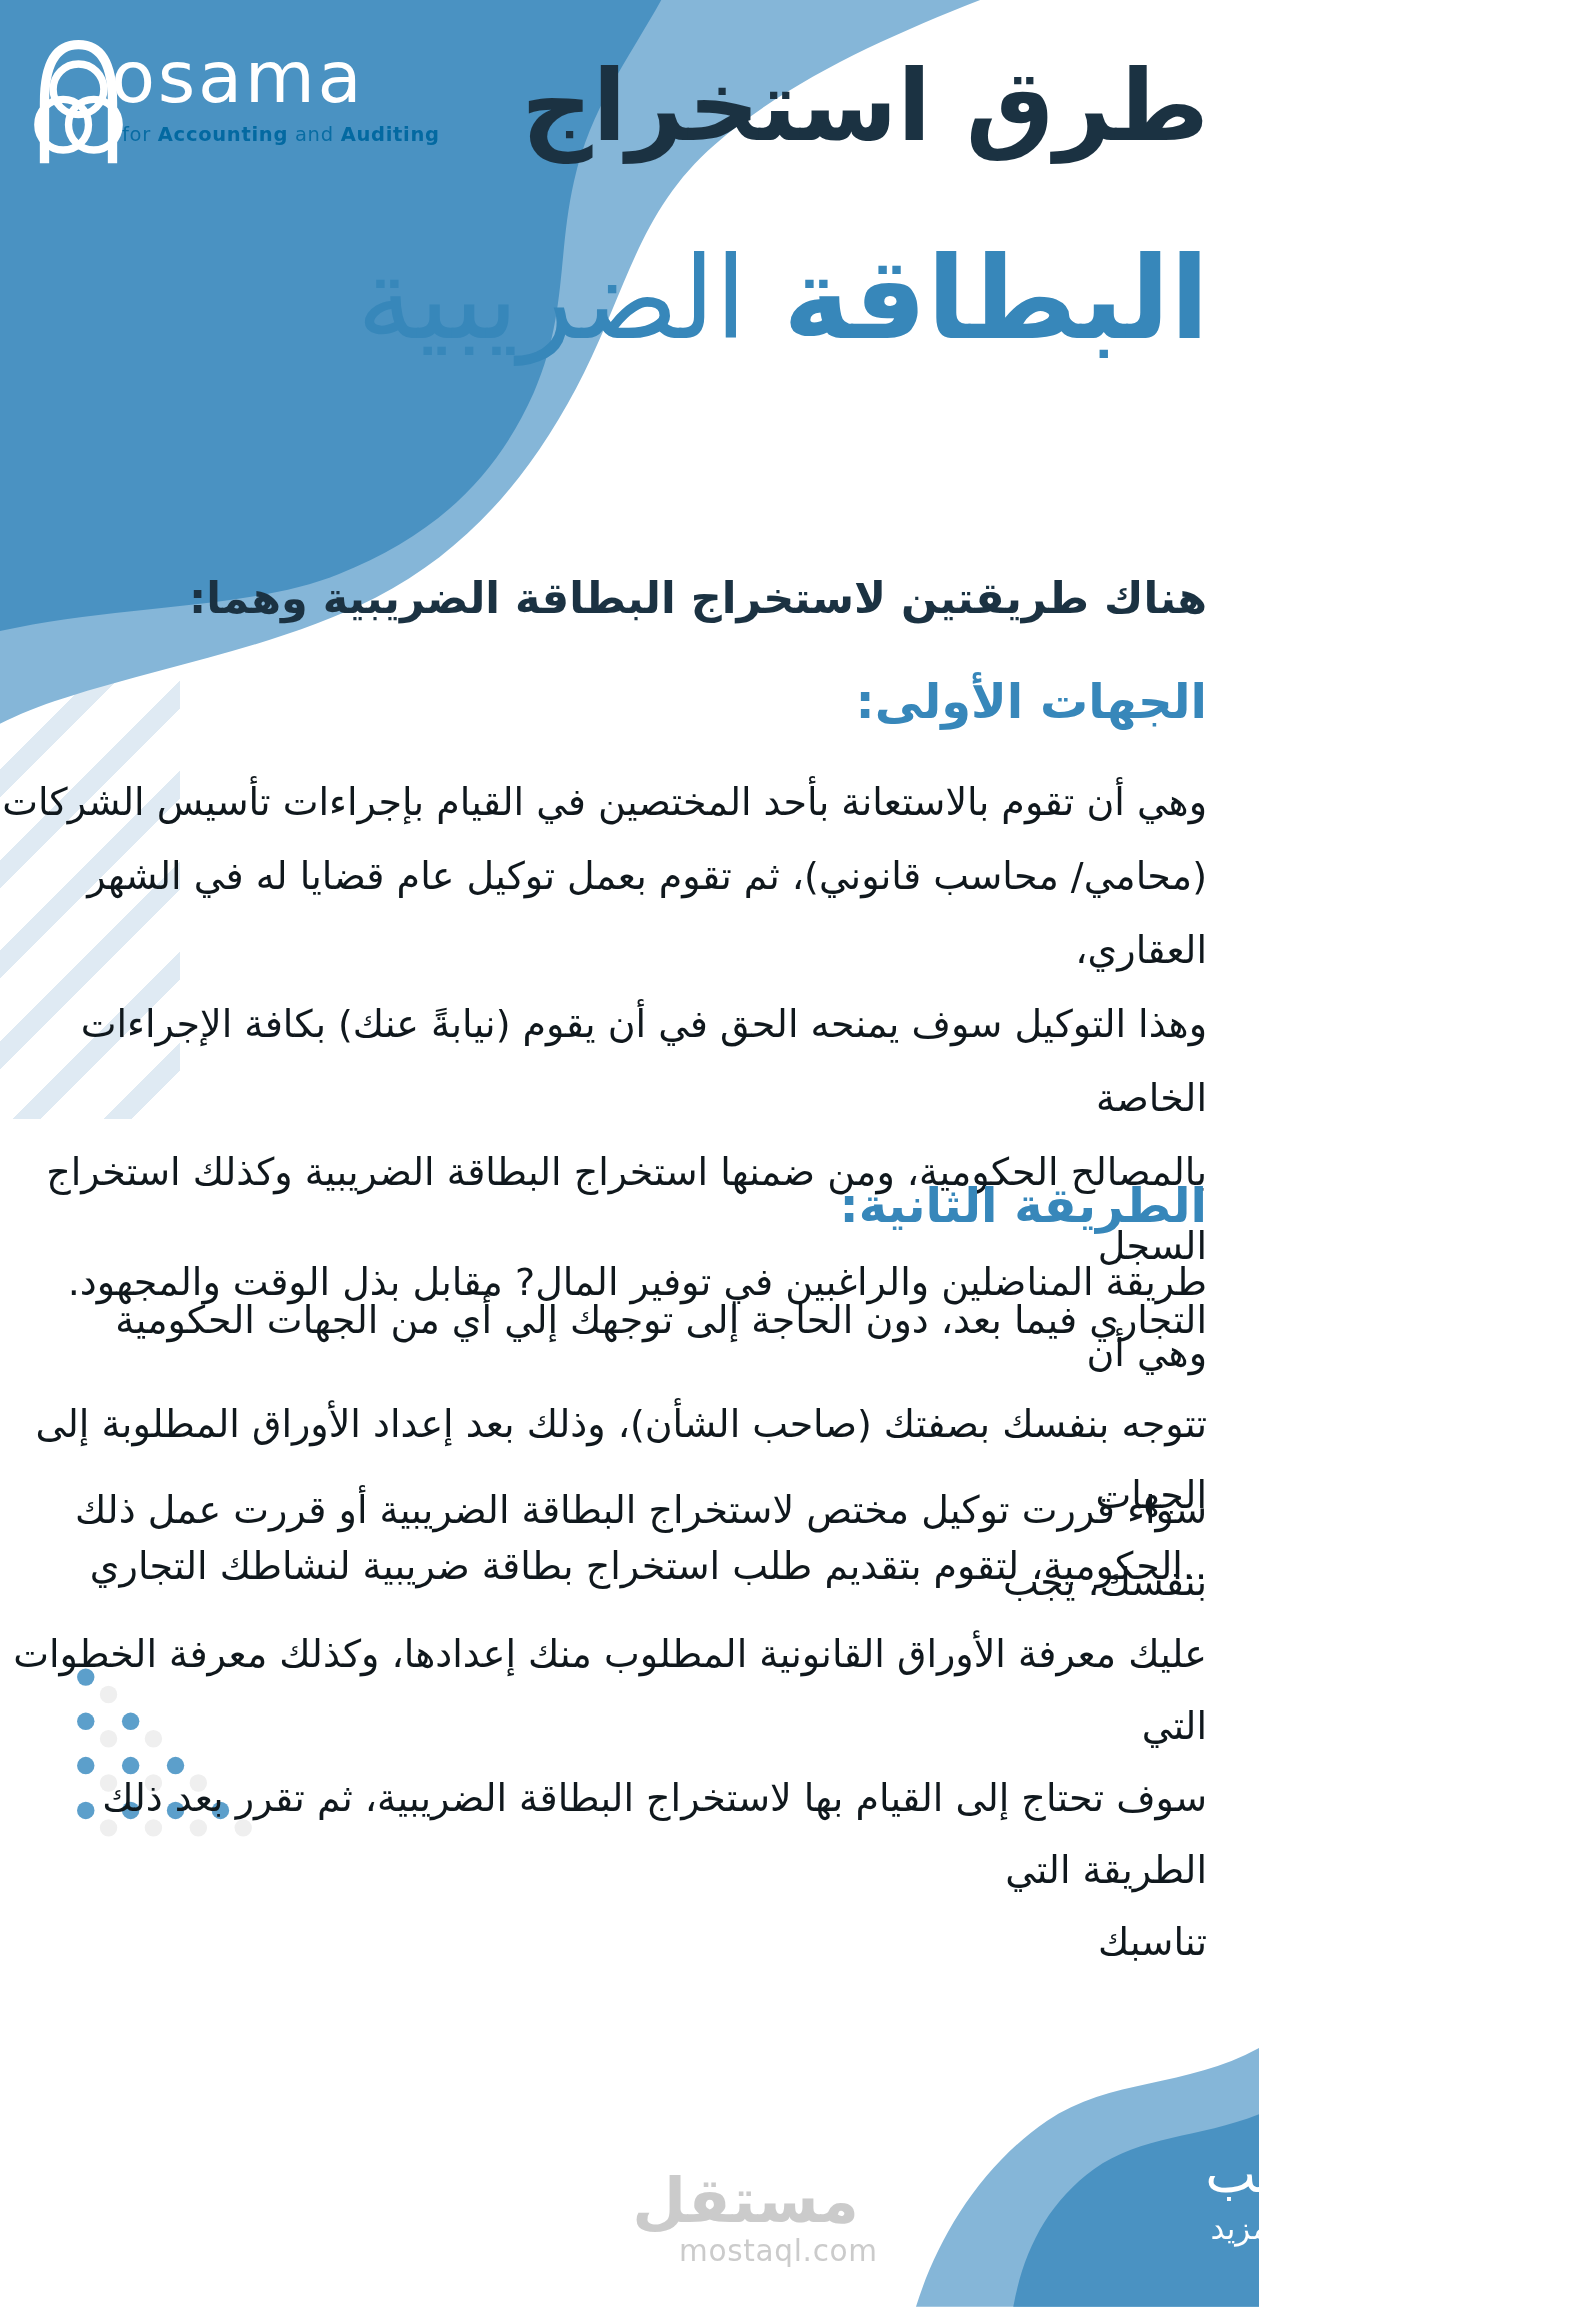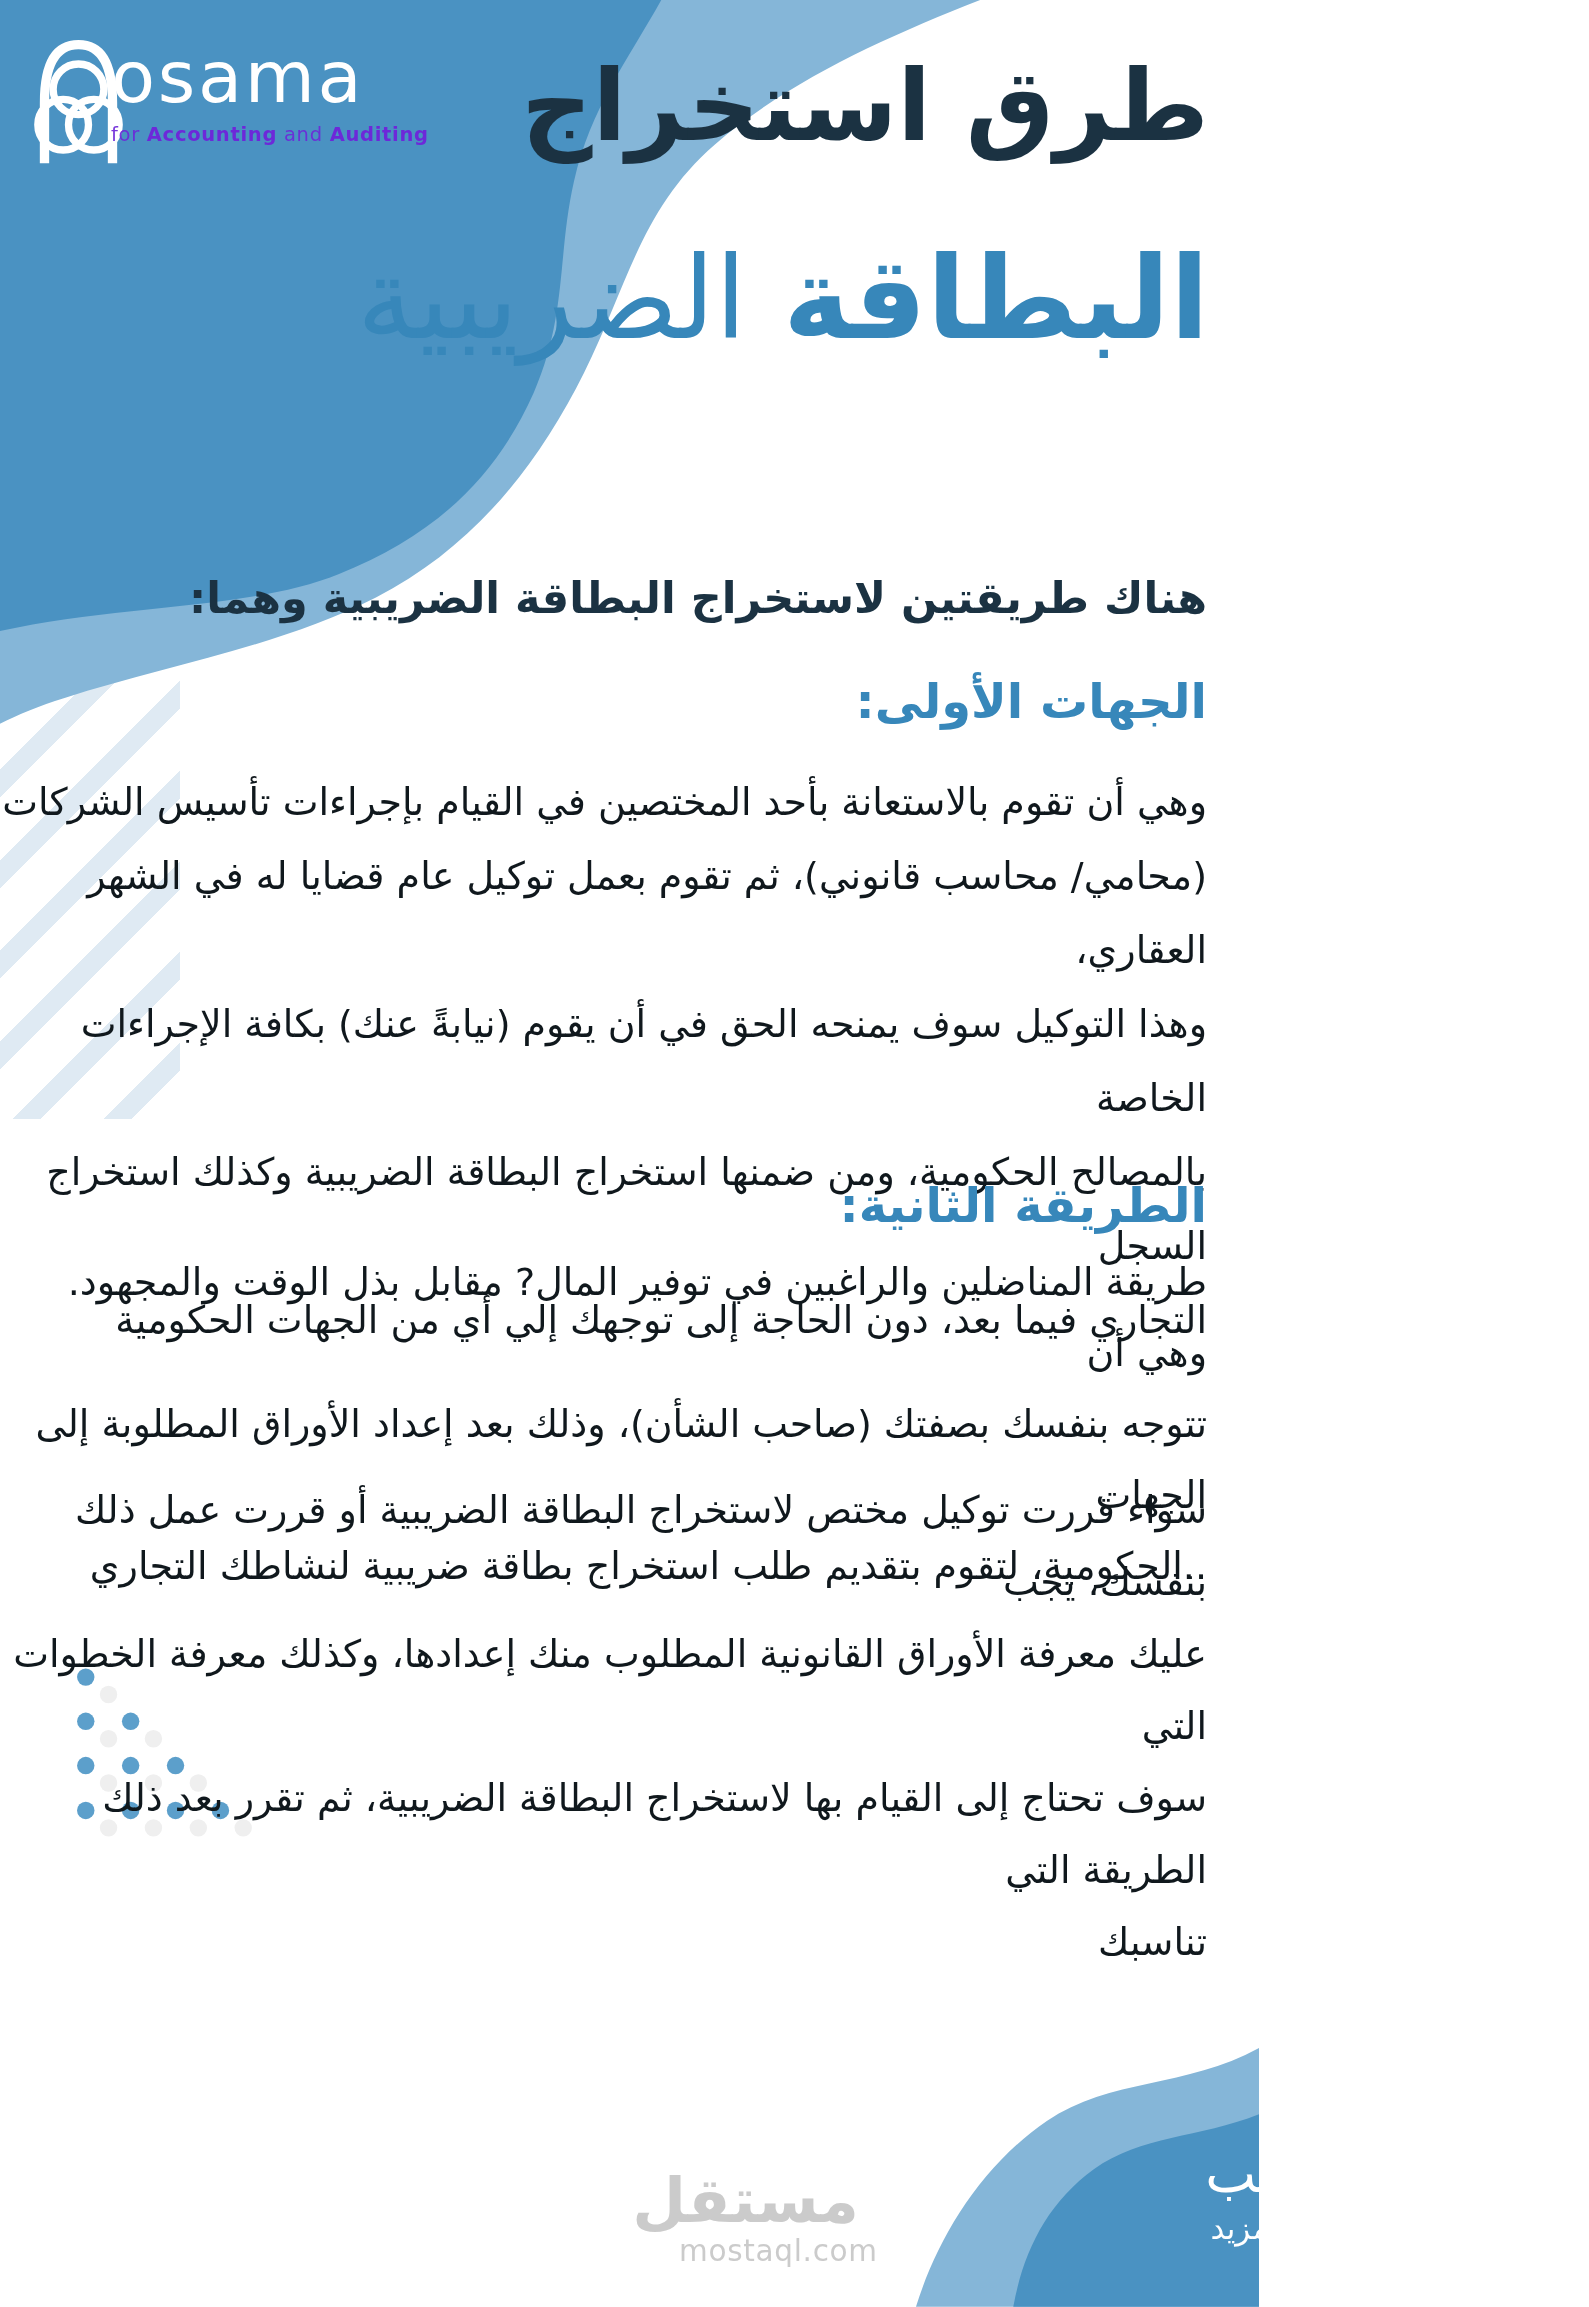--- a/index.html
+++ b/index.html
@@ -14,21 +14,21 @@
   .blob-bottom{left:765px;top:1745px;width:824px;height:562px;z-index:1;}
   .stripes{
     left:0;top:679px;width:180px;height:440px;z-index:0;
     background:repeating-linear-gradient(135deg,#dfeaf3 0 20px,rgba(0,0,0,0) 20px 64px);
   }
   .waves{left:1369px;top:812px;width:220px;height:591px;z-index:0;}
   .dots{left:67px;top:1658px;width:201px;height:195px;z-index:1;}
   
   .logo-mark{left:28px;top:25.5px;width:101px;height:140px;z-index:2;}
   .brand-name{left:111px;top:37px;z-index:2;color:#fff;font-size:72px;line-height:81px;letter-spacing:2.7px;}
-  .brand-tagline{left:111px;top:123px;z-index:2;color:#6d28d9;font-size:19.5px;letter-spacing:0.7px;font-weight:400;}
+  .brand-tagline{left:122px;top:123px;z-index:2;color:#0369a1;font-size:19.5px;letter-spacing:0.7px;font-weight:400;}
   .brand-tagline b{font-weight:700;}
   .brand-tagline span{opacity:.92;}
   
   .title-l1{right:50px;top:23.5px;z-index:3;direction:rtl;text-align:left;
     font-size:99px;line-height:164px;font-weight:700;color:#1b3242;}
   .title-l2{right:50px;top:201px;z-index:3;direction:rtl;text-align:right;
     font-size:114px;line-height:195px;color:#3787ba;font-weight:400;}
   .title-l2 .b{font-weight:700;}
   
   .rtl{direction:rtl;text-align:right;z-index:3;}

